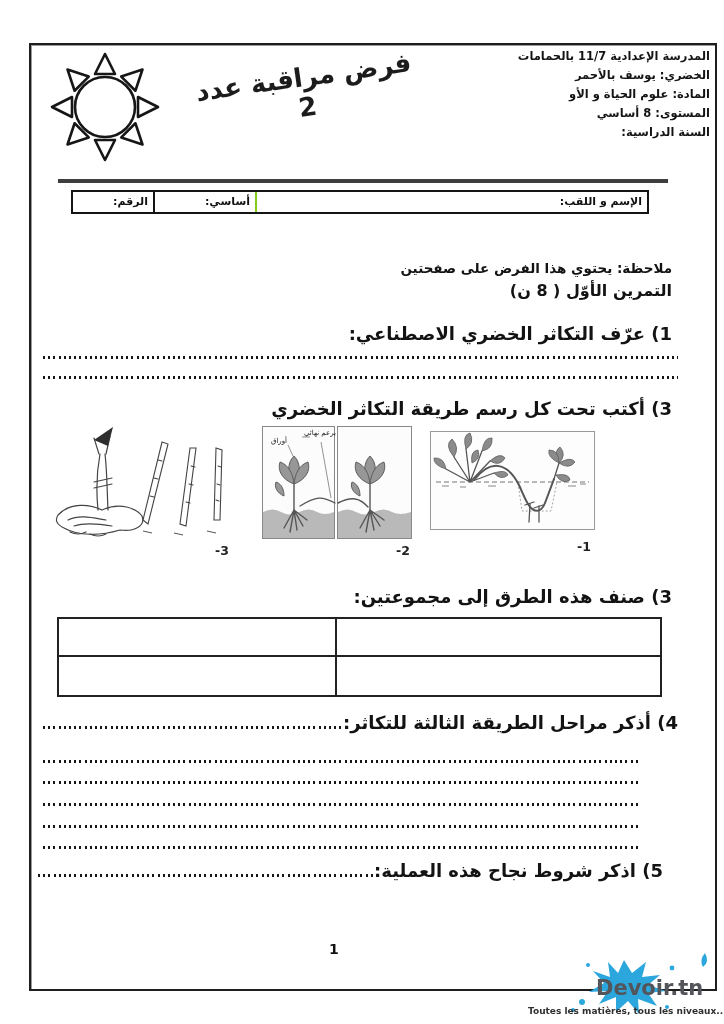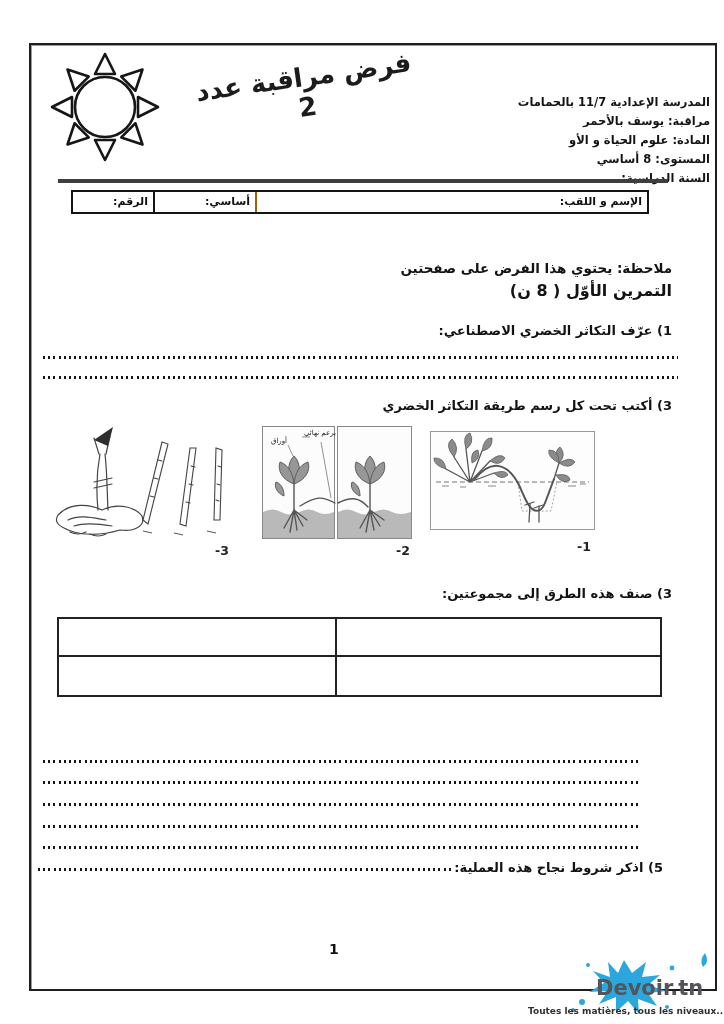--- a/index.html
+++ b/index.html
@@ -3,32 +3,32 @@
 <meta charset="utf-8">
 <style>
   html,body{margin:0;padding:0;background:#fff;}
   body{font-family:"DejaVu Sans",sans-serif;color:#111;}
   #page{position:relative;width:724px;height:1024px;background:#fff;overflow:hidden;margin:0 auto;}
   .frame{position:absolute;left:29px;top:43px;width:684px;height:944px;border:2.5px solid #1e1e1e;box-shadow:inset 1px 1px 0 #9a9a9a;}
   .sun{position:absolute;left:45px;top:50px;}
   .exam-title{position:absolute;left:193px;top:62px;width:225px;text-align:center;direction:rtl;
     font-size:26px;font-weight:bold;transform:rotate(-8deg);letter-spacing:1px;color:#1c1c1c;}
   .school-info{position:absolute;right:14px;top:47px;width:260px;direction:rtl;text-align:right;
-    font-size:11.5px;font-weight:bold;line-height:19px;color:#141414;margin-top:46px;}
+    font-size:11.5px;font-weight:bold;line-height:19px;color:#141414;}
   .sepline{position:absolute;left:58px;top:179px;width:610px;height:3.5px;background:#3e3e3e;}
   .student-table{position:absolute;left:71px;top:190px;width:578px;height:24px;display:flex;direction:rtl;
     border:2px solid #141414;box-sizing:border-box;font-size:11px;font-weight:bold;}
   .student-table .cell{box-sizing:border-box;padding:3px 5px 0 0;text-align:right;}
-  .cell-name{width:392px;border-left:2px solid #a16207;}
+  .cell-name{width:392px;border-left:2px solid #84cc16;}
   .cell-class{width:102px;border-left:2px solid #141414;}
   .cell-num{width:74px;}
   .rtl-text{direction:rtl;text-align:right;font-weight:bold;color:#131313;}
   .note{position:absolute;right:52px;top:240px;font-size:13.5px;margin-top:20px;}
   .ex-title{position:absolute;right:52px;top:281px;font-size:16px;letter-spacing:.5px;}
-  .q{font-size:13px;}
+  .q{font-size:18px;}
   .q1{position:absolute;right:52px;top:323px;}
   .q2{position:absolute;right:52px;top:398px;}
   .q3{position:absolute;right:52px;top:586px;margin-left:13px;}
   .dotline{position:absolute;height:3px;background:repeating-linear-gradient(to right,#161616 0 2px,transparent 2px 5.2px);}
   .inline-dots{flex:1;height:3px;background:repeating-linear-gradient(to right,#161616 0 2px,transparent 2px 5.2px);align-self:flex-end;margin-bottom:4px;}
   .qrow{position:absolute;display:flex;direction:rtl;align-items:baseline;}
   .qrow .q{white-space:nowrap;}
   .fig-label{position:absolute;font-size:12.5px;font-weight:bold;color:#222;}
   .classify-table{position:absolute;left:57px;top:617px;width:605px;height:80px;border:2px solid #222;box-sizing:border-box;
     display:grid;grid-template-columns:278px 1fr;grid-template-rows:1fr 1fr;}
@@ -58,21 +58,21 @@
       <polygon points="60,4 50,24 70,24" transform="rotate(270 60 57)"></polygon>
       <polygon points="60,4 50,24 70,24" transform="rotate(315 60 57)"></polygon>
       <circle cx="60" cy="57" r="30"></circle>
     </g>
   </svg>
 
   <div class="exam-title">فرض مراقبة عدد 2</div>
 
   <div class="school-info">
     <div>المدرسة الإعدادية 11/7 بالحمامات</div>
-    <div>مراقبة: يوسف بالأحمر</div>
+    <div>الخضري: يوسف بالأحمر</div>
     <div>المادة: علوم الحياة و الأو</div>
     <div>المستوى: 8 أساسي</div>
     <div>السنة الدراسية:</div>
   </div>
 
   <div class="sepline"></div>
 
   <div class="student-table">
     <div class="cell cell-name">الإسم و اللقب:</div>
     <div class="cell cell-class">أساسي:</div>
@@ -182,20 +182,24 @@
 
   <div class="rtl-text q q3">3) صنف هذه الطرق إلى مجموعتين:</div>
 
   <div class="classify-table">
     <div class="tcell tc-r1c1"></div>
     <div class="tcell tc-r1c2"></div>
     <div class="tcell tc-r2c1"></div>
     <div class="tcell"></div>
   </div>
 
+  <div class="qrow" style="left:43px;top:712px;width:635px;">
+    <span class="rtl-text q">4) أذكر مراحل الطريقة الثالثة للتكاثر:</span>
+    <span class="inline-dots"></span>
+  </div>
 
   <div class="dotline" style="left:43px;top:760px;width:598px;"></div>
   <div class="dotline" style="left:43px;top:781px;width:598px;"></div>
   <div class="dotline" style="left:43px;top:803px;width:598px;"></div>
   <div class="dotline" style="left:43px;top:825px;width:598px;"></div>
   <div class="dotline" style="left:43px;top:846px;width:598px;"></div>
 
   <div class="qrow" style="left:38px;top:860px;width:625px;">
     <span class="rtl-text q">5) اذكر شروط نجاح هذه العملية:</span>
     <span class="inline-dots"></span>

